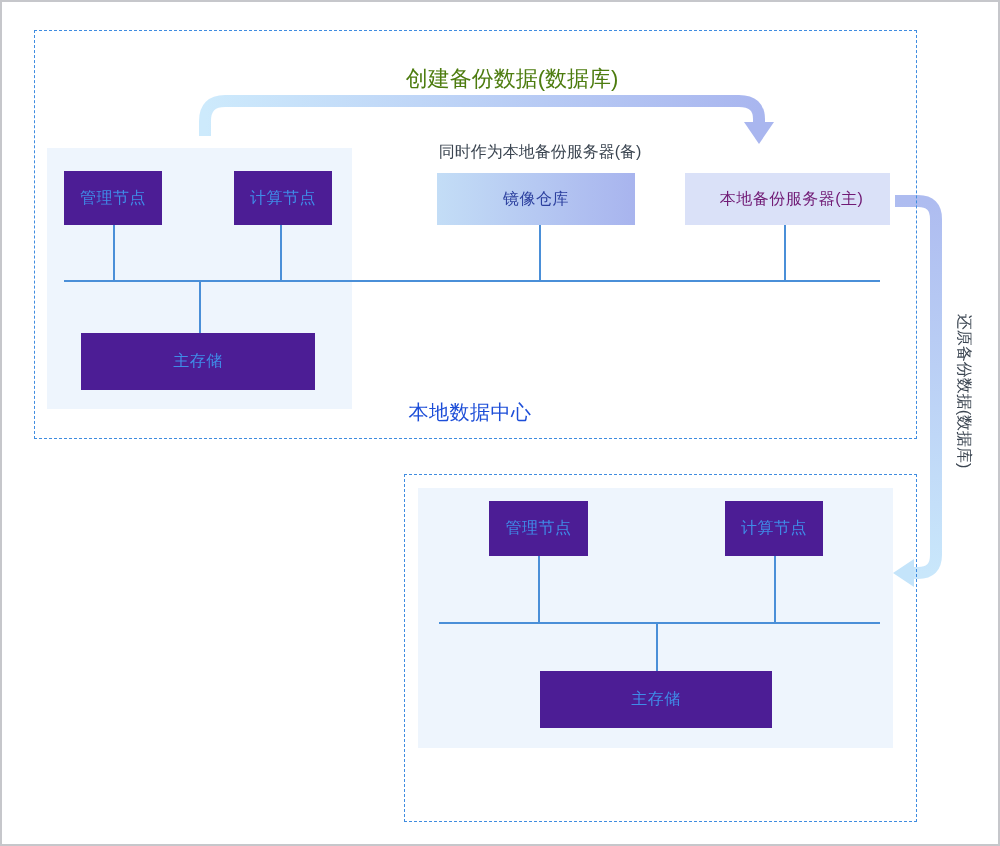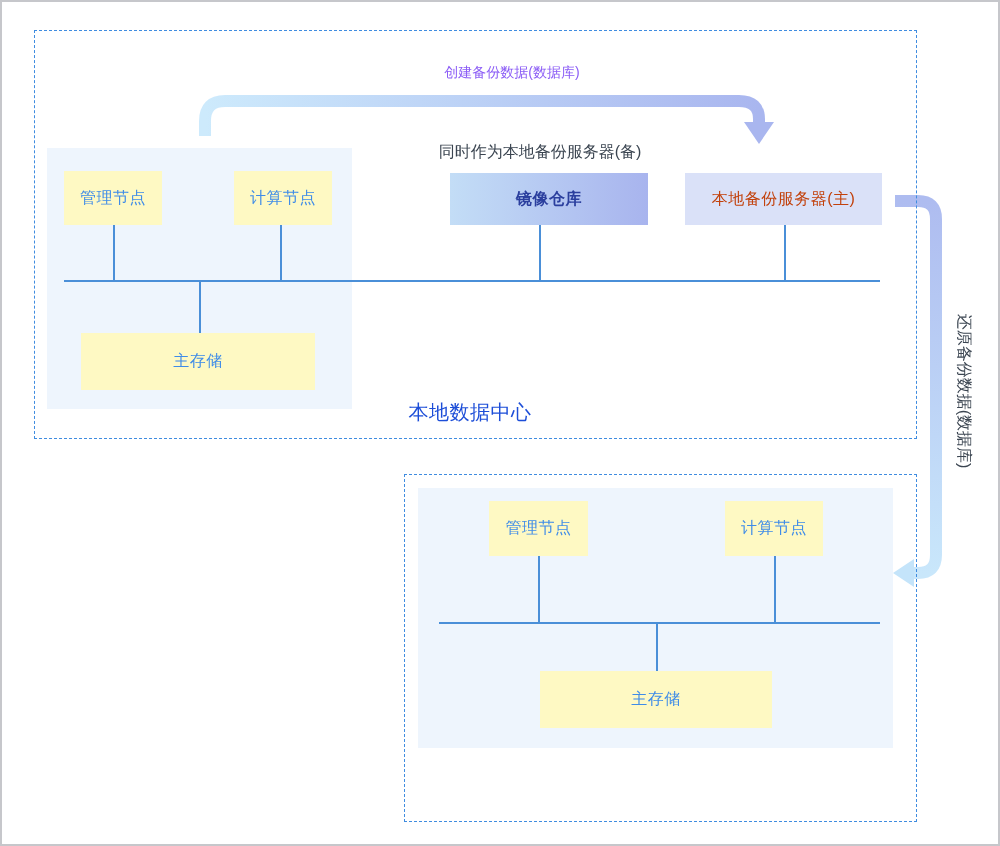--- a/index.html
+++ b/index.html
@@ -9,38 +9,38 @@
     background:#ffffff;border:2px solid #c6c7cb;overflow:hidden;
   }
   .dashed-box{
     position:absolute;border:1px dashed #3f8ce0;background:transparent;
   }
   .panel{
     position:absolute;background:#eef5fd;
   }
   .node{
     position:absolute;display:flex;align-items:center;justify-content:center;
-    background:#fef9c3;color:#3f8ce8;font-size:16px;font-weight:500;
+    background:#4c1d95;color:#3f8ce8;font-size:16px;font-weight:500;
     letter-spacing:0.5px;white-space:nowrap;
   }
   .node-mirror{
     background:linear-gradient(90deg,#c3ddf6 0%,#a8b4ee 100%);
-    color:#2b3f9e;font-weight:700;margin-left:13px;
+    color:#2b3f9e;font-weight:400;
   }
   .node-backup{
-    background:#dae1f8;color:#c2410c;
+    background:#dae1f8;color:#701a75;padding-left:8px;
   }
   .busline{
     position:absolute;height:1.5px;background:#4a8fd8;
   }
   .connector{
     position:absolute;width:1.5px;background:#4a8fd8;
   }
   .flow-label{
-    position:absolute;color:#8b5cf6;font-size:14px;font-weight:500;
+    position:absolute;color:#4d7c0f;font-size:22px;font-weight:500;
     white-space:nowrap;transform:translateX(-50%);
   }
   .note-label{
     position:absolute;color:#3b4551;font-size:16px;font-weight:500;
     white-space:nowrap;transform:translateX(-50%);
   }
   .dc-title{
     position:absolute;color:#1d4ed8;font-size:20px;font-weight:500;
     white-space:nowrap;transform:translateX(-50%);letter-spacing:0.5px;
   }

